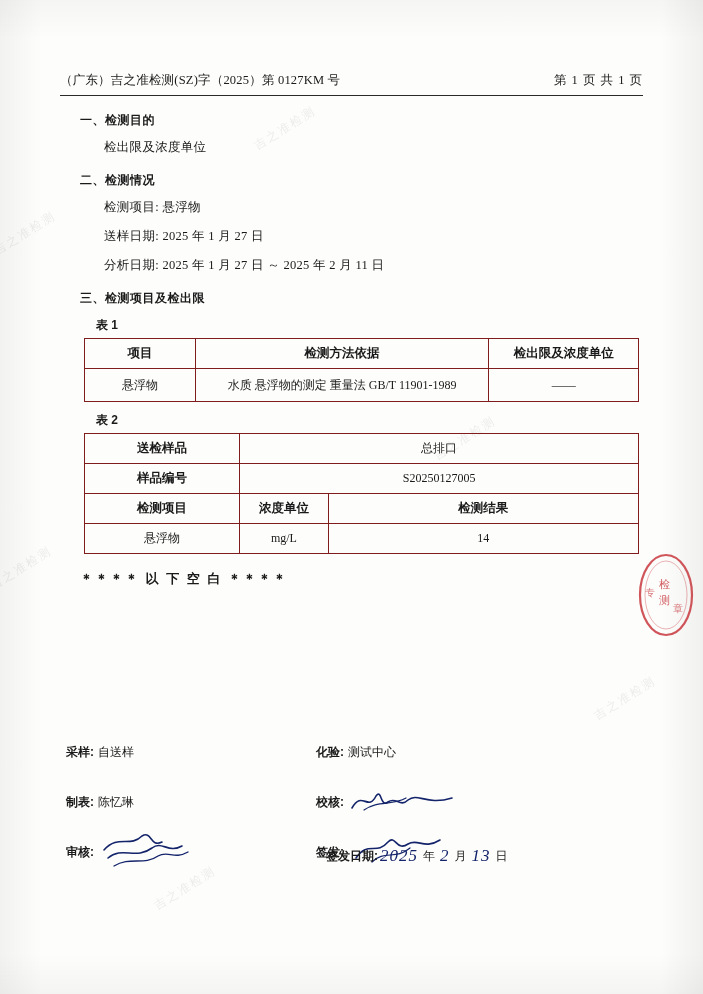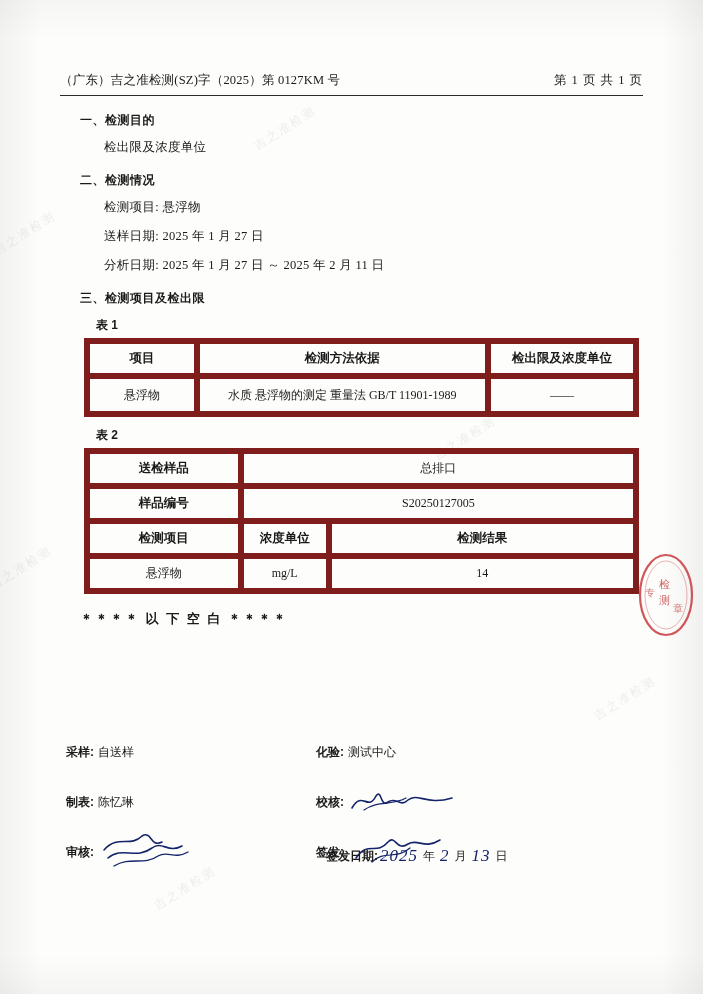--- a/index.html
+++ b/index.html
@@ -76,21 +76,21 @@
     margin: 4px 0 4px 12px;
   }
   
   table {
     border-collapse: collapse;
     width: 100%;
     font-size: 12px;
   }
   .tbl-wrap { padding-left: 18px; padding-right: 4px; }
   table td, table th {
-    border: 6px solid #7f1d1d;
+    border: 1px solid #7f1d1d;
     text-align: center;
     padding: 6px 4px;
     font-weight: normal;
   }
   table th {
     font-family: "Liberation Sans", "DejaVu Sans", sans-serif;
     font-weight: bold;
     font-size: 12.5px;
   }
   .t1 td { height: 20px; }

